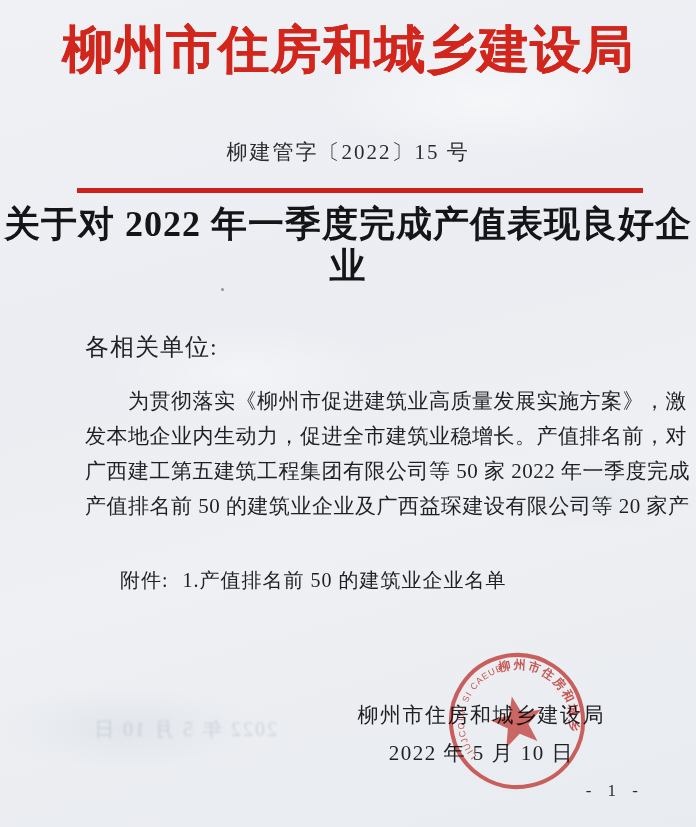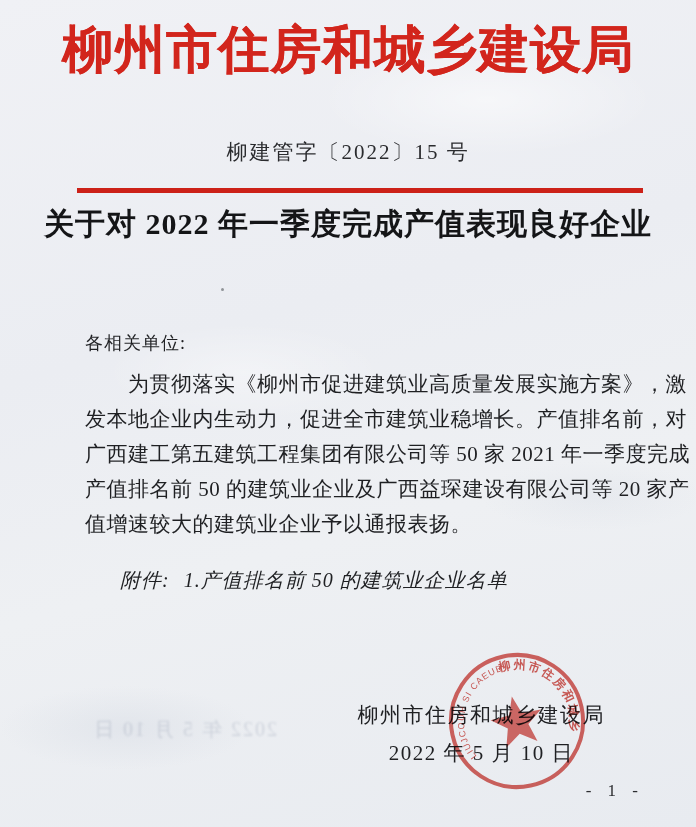--- a/index.html
+++ b/index.html
@@ -64,55 +64,54 @@
     background: #cc2118;
   }
 
   .doc-title {
     position: absolute;
     top: 203px;
     left: 0;
     width: 100%;
     margin: 0;
     text-align: center;
-    font-size: 30px;
+    font-size: 36px;
     font-weight: bold;
     color: #141517;
     line-height: 42px;
     letter-spacing: 1px;
   }
 
   .salutation {
     position: absolute;
     top: 331px;
     left: 85px;
-    font-size: 18px;
+    font-size: 24px;
     letter-spacing: 1px;
   }
 
   .body-para {
     position: absolute;
-    top: 367px;
+    top: 384px;
     left: 85px;
     width: 560px;
     font-size: 21px;
     line-height: 35px;
     letter-spacing: 0.5px;
   }
   .para-line { white-space: nowrap; }
   .para-line.indent { padding-left: 43px; }
 
   .attachments {
     position: absolute;
     top: 563px;
     left: 120px;
     font-size: 20px;
     line-height: 35px;
     letter-spacing: 1px;
-    font-style: italic;
   }
   .attach-row { white-space: nowrap; }
   .attach-label { margin-right: 14px; }
   .attach-row.second { padding-left: 62px; }
 
   .signature-block {
     position: absolute;
     top: 696px;
     right: 91px;
     text-align: center;
@@ -175,23 +174,22 @@
 
   <div class="red-rule"></div>
 
   <h1 class="doc-title"><span>关于对 2022 年一季度完成产值表现良好企业</span><br></h1>
 
   <div class="salutation">各相关单位:</div>
 
   <div class="body-para">
     <div class="para-line indent">为贯彻落实《柳州市促进建筑业高质量发展实施方案》，激</div>
     <div class="para-line">发本地企业内生动力，促进全市建筑业稳增长。产值排名前，对</div>
-    <div class="para-line">广西建工第五建筑工程集团有限公司等 50 家 2021 年一季度完成</div>
+    <div class="para-line">广西建工第五建筑工程集团有限公司等 50 家 2022 年一季度完成</div>
     <div class="para-line">产值排名前 50 的建筑业企业及广西益琛建设有限公司等 20 家产</div>
-    <div class="para-line">值增速较大的建筑业企业予以通报表扬。</div>
   </div>
 
   <div class="attachments">
     <div class="attach-row"><span class="attach-label">附件:</span><span>1.产值排名前 50 的建筑业企业名单</span></div>
   </div>
 
   <div class="bleed-ghost">2022 年 5 月 10 日</div>
 
   <div class="signature-block">
     <div>柳州市住房和城乡建设局</div>

